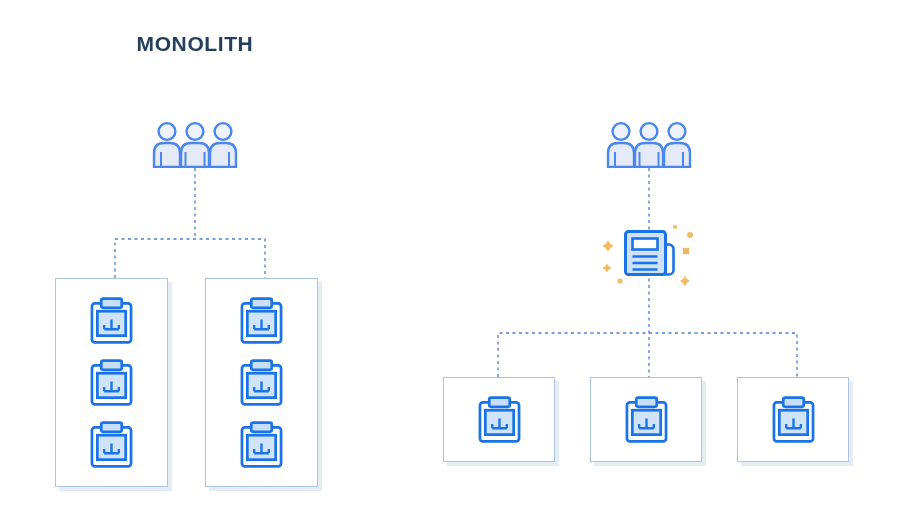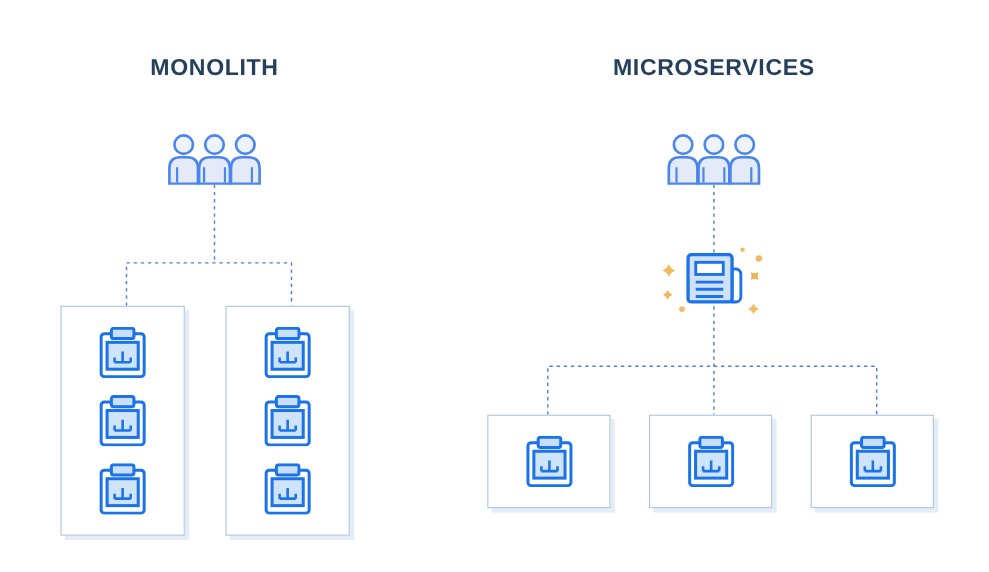--- a/index.html
+++ b/index.html
@@ -5,21 +5,21 @@
   html,body{margin:0;padding:0;background:#ffffff;}
   #stage{
     position:relative;
     width:899px;height:520px;
     background:#ffffff;
     font-family:"Liberation Sans", sans-serif;
     overflow:hidden;
   }
   .panel-title{
     position:absolute;
-    top:50px;
+    top:32px;
     width:310px;
     text-align:center;
     font-size:21px;
     font-weight:700;
     letter-spacing:0.6px;
     color:#25405c;
   }
   #title-monolith{left:40px;}
   #title-microservices{left:494px;}
 
@@ -85,21 +85,20 @@
 <div id="stage">
 
   <svg id="connector-layer" width="899" height="520" xmlns="http://www.w3.org/2000/svg">
     <g fill="none" stroke="#4b7ed2" stroke-width="1.3" stroke-dasharray="3 3.5">
       <path d="M195 168 V239 M115 278 V239 H265 V278"></path>
       <path d="M649 168 V377 M498 377 V333 H797 V377"></path>
     </g>
   </svg>
 
   <div id="title-monolith" class="panel-title">MONOLITH</div>
-  <div id="title-microservices" class="panel-title">MICROSERVICES</div>
 
   <svg id="users-left" class="users-icon" width="88" height="56" viewBox="0 0 88 56">
       <use href="#icon-users"></use>
     </svg>
   <svg id="users-right" class="users-icon" width="88" height="56" viewBox="0 0 88 56">
       <use href="#icon-users"></use>
     </svg>
 
   <svg id="gateway" width="104" height="78" viewBox="0 0 104 78" xmlns="http://www.w3.org/2000/svg">
     <g fill="#f3ba5e" stroke="none">

